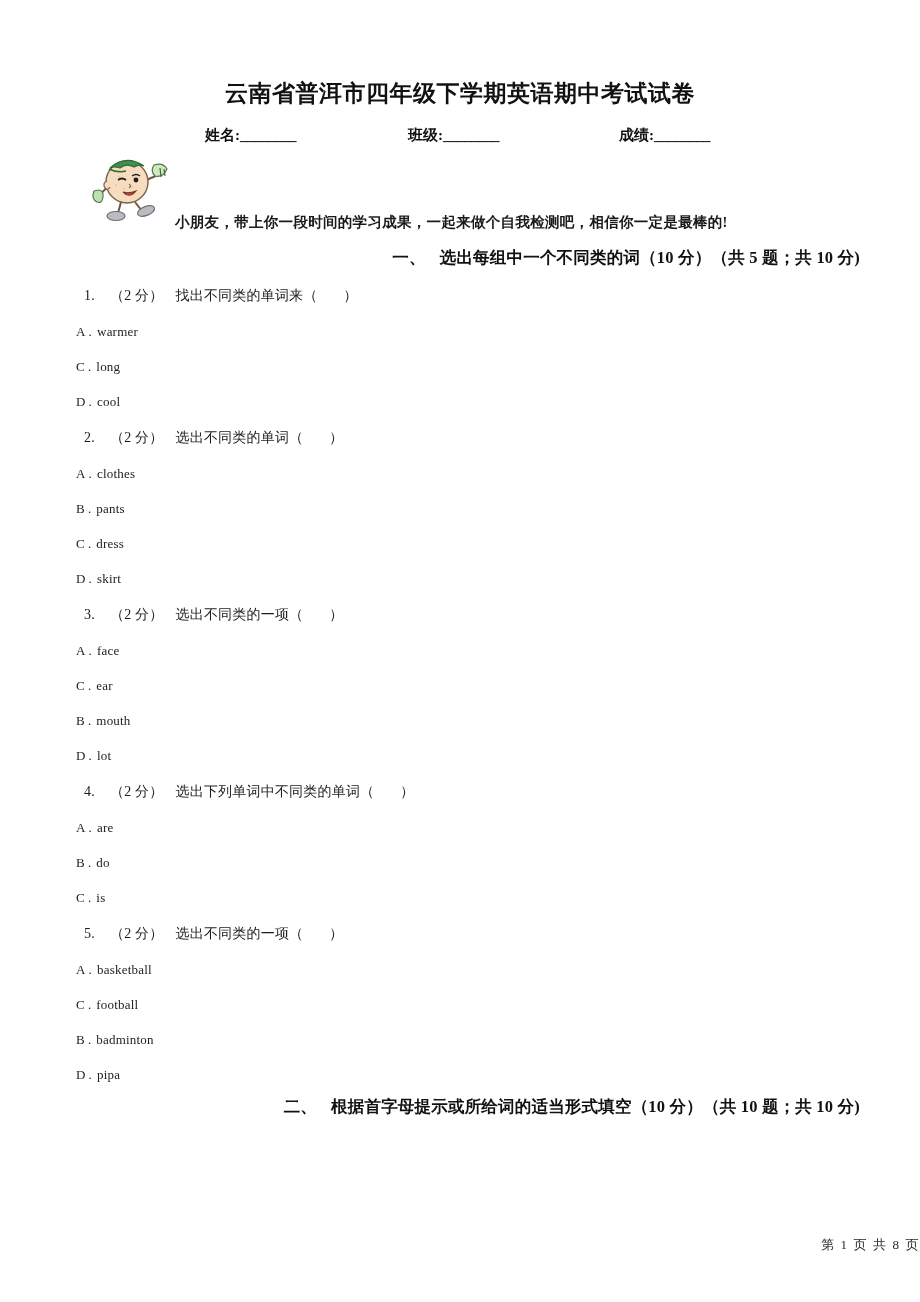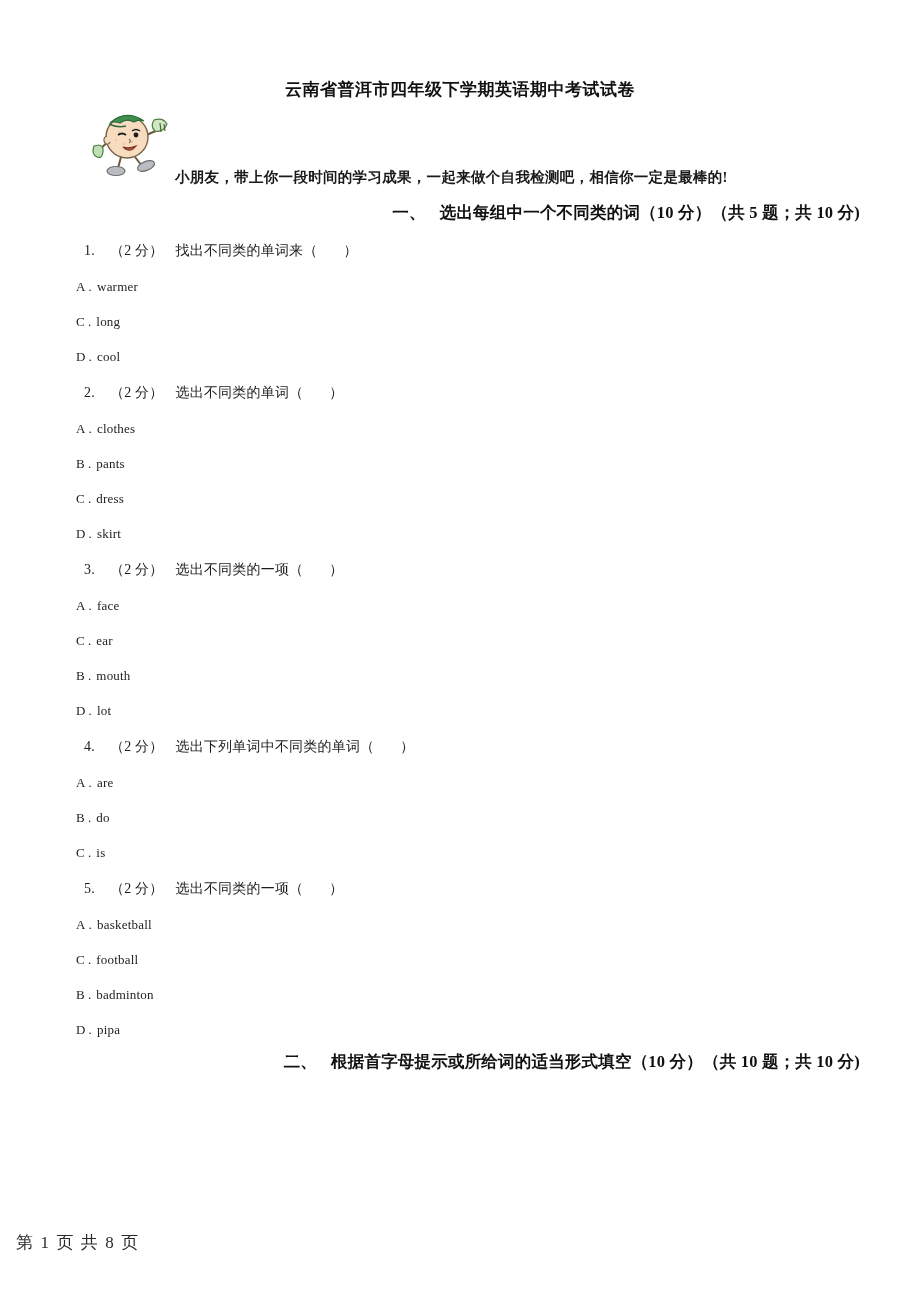--- a/index.html
+++ b/index.html
@@ -20,21 +20,21 @@
     width: 920px;
     height: 1302px;
     box-sizing: border-box;
     padding: 0 60px;
   }
 
   
   .doc-title {
     text-align: center;
     font-weight: bold;
-    font-size: 17px;
+    font-size: 23px;
     letter-spacing: 0.5px;
     padding-top: 80px;
     line-height: 1.2;
     color: #111111;
   }
 
   
   .id-row {
     display: flex;
     margin-top: 18px;
@@ -123,36 +123,43 @@
     letter-spacing: 0.2px;
     color: #222222;
     white-space: nowrap;
   }
   .option .opt-letter { margin-right: 3px; }
   .option .opt-dot { margin-right: 5px; }
 
   
   .page-footer {
     position: absolute;
-    left: 16px;
+    left: 0;
     right: 0;
     bottom: 48px;
-    text-align: left;
-    font-size: 17px;
+    text-align: right;
+    font-size: 13px;
     color: #2b2b2b;
     letter-spacing: 1.6px;
   }
 </style>
 </head>
 <body>
 
 <div class="page">
 
   <div class="doc-title">云南省普洱市四年级下学期英语期中考试试卷</div>
 
+  <div class="id-row">
+    <span class="id-field"><span>姓名:</span><span class="blank">________</span></span>
+    <span class="id-gap-1"></span>
+    <span class="id-field"><span>班级:</span><span class="blank">________</span></span>
+    <span class="id-gap-2"></span>
+    <span class="id-field"><span>成绩:</span><span class="blank">________</span></span>
+  </div>
 
   <div class="mascot-block">
     <span class="mascot">
       <svg width="86" height="72" viewBox="0 0 86 72" xmlns="http://www.w3.org/2000/svg">
 
         <path d="M22 34 L11 44" stroke="#6b5a3e" stroke-width="2" fill="none"></path>
         <path d="M6 40 q-3 8 3 11 q5 2 6 -5 q1 -6 -4 -7 z" fill="#bfe0b2" stroke="#4f7a43" stroke-width="1.2"></path>
 
         <path d="M56 30 L70 24" stroke="#6b5a3e" stroke-width="2" fill="none"></path>
         <path d="M66 14 q9 -3 13 4 q-4 9 -12 7 q-5 -5 -1 -11 z" fill="#cfe8c2" stroke="#4f7a43" stroke-width="1.2"></path>

